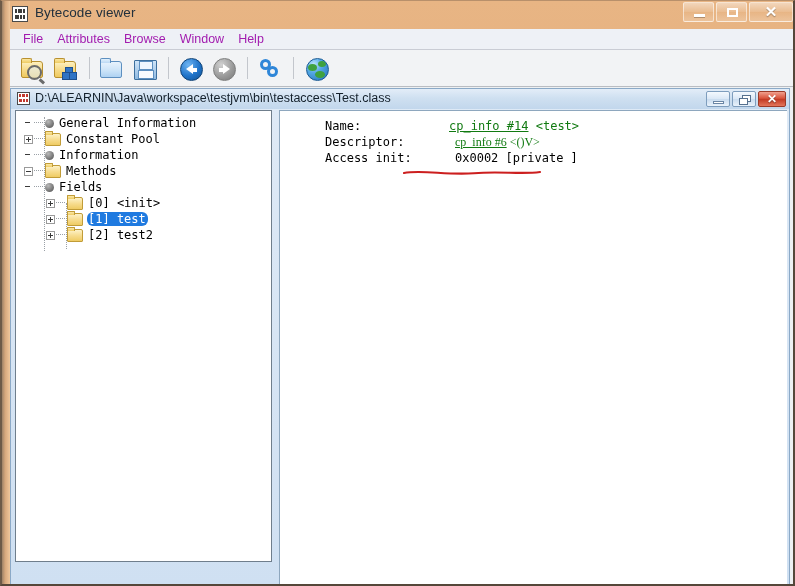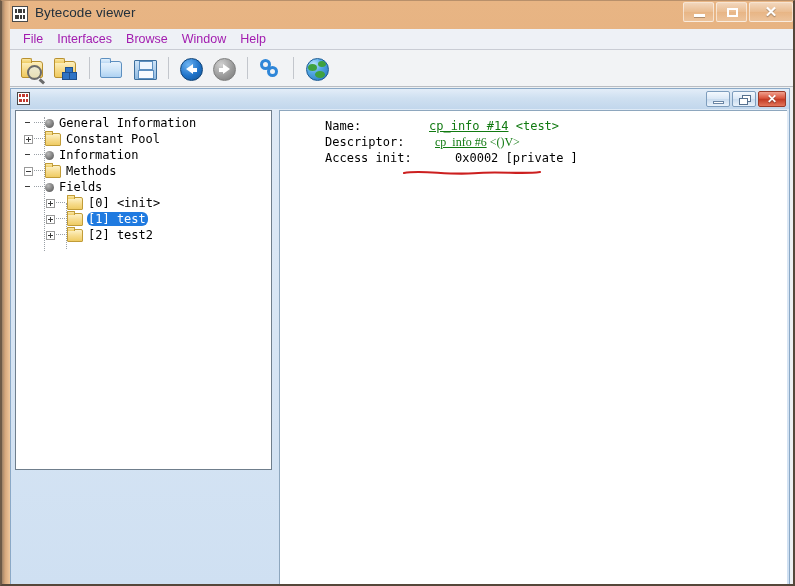--- a/index.html
+++ b/index.html
@@ -336,21 +336,21 @@
 
   
   .split {
     position:absolute;
     left:4px; top:21px;
     width:772px; height:476px;
   }
   .tree-panel {
     position:absolute;
     left:0; top:0;
-    width:257px; height:360px;
+    width:257px; height:452px;
     background:#ffffff;
     border:1px solid #6f7e8c;
     box-sizing:border-box;
     overflow:hidden;
   }
   .detail-panel {
     position:absolute;
     left:264px; top:0;
     width:508px; height:476px;
     background:#ffffff;
@@ -442,20 +442,21 @@
     font-family:"DejaVu Sans Mono","Liberation Mono",monospace;
     font-size:12px;
     color:#000000;
   }
   .drow{ height:16px; display:flex; align-items:baseline; white-space:nowrap;padding-left:33px; }
   .dlabel{ display:inline-block; width:104px; }
   .dvalue{ display:inline-block; }
   .cplink{
     color:#117a11;
     text-decoration:underline;
+    margin-left:20px;
   }
   .cpref{ color:#117a11; }
   .dflags{ padding-left:26px; }
 
   
   .annotation{
     position:absolute;
     left:110px; top:48px;
     width:140px; height:12px;
     pointer-events:none;
@@ -484,21 +485,21 @@
           <span class="glyph-max"></span>
         </div>
       <div class="win-btn close">
           <span class="glyph-close">✕</span>
         </div>
     </div>
   </div>
 
   <div class="menubar">
     <div class="menu-item">File</div>
-    <div class="menu-item">Interfaces</div>
+    <div class="menu-item">Attributes</div>
     <div class="menu-item">Browse</div>
     <div class="menu-item">Window</div>
     <div class="menu-item">Help</div>
   </div>
 
   <div class="toolbar">
     <div class="tb-btn">
       <span class="fold"></span>
       <span class="mag"></span>
     </div>
@@ -553,20 +554,21 @@
 
       <div class="child-titlebar">
         <div class="child-icon">
           <i class="ci1"></i>
             <i class="ci2"></i>
             <i class="ci3"></i>
           <i class="ci4"></i>
             <i class="ci5"></i>
             <i class="ci6"></i>
         </div>
+        <div class="child-title-text">D:\ALEARNIN\Java\workspace\testjvm\bin\testaccess\Test.class</div>
         <div class="child-btns">
           <div class="cbtn">
               <span class="cg-min"></span>
             </div>
           <div class="cbtn">
               <span class="cg-rest">
                 <i class="cr1"></i>
                 <i class="cr2"></i>
               </span>
             </div>

